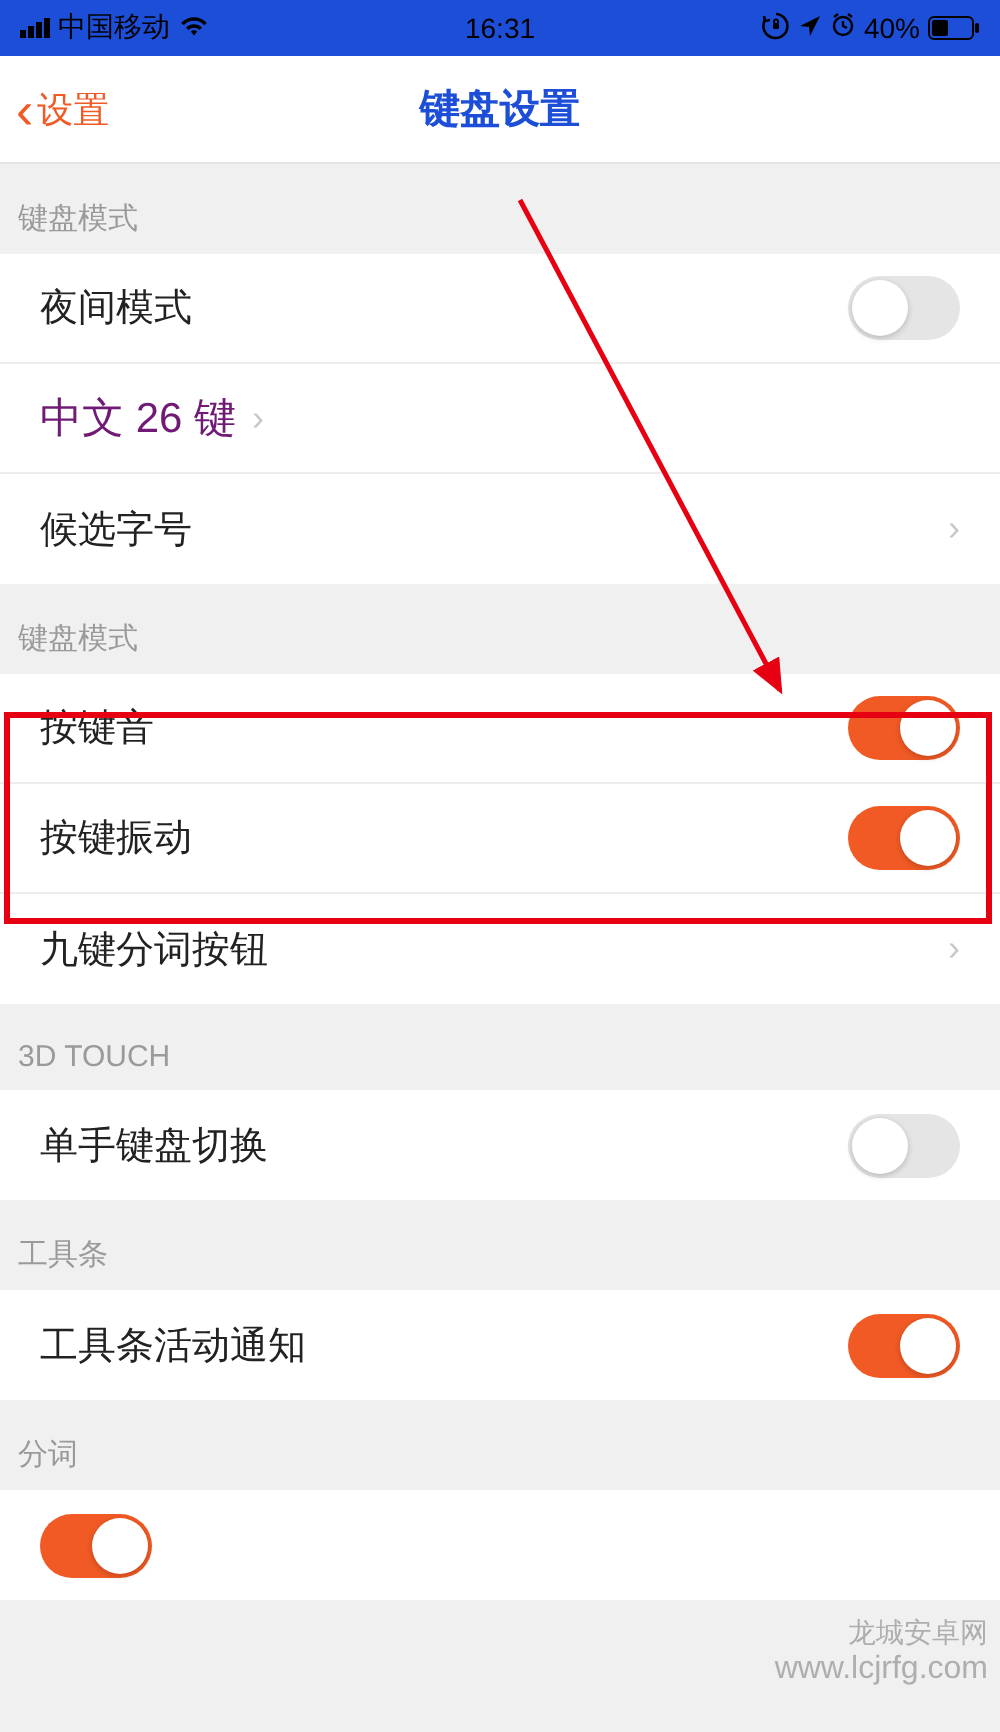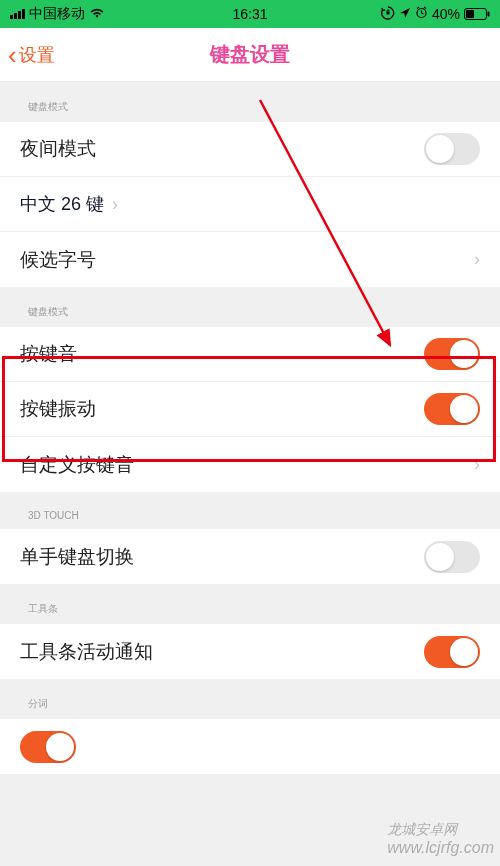--- a/index.html
+++ b/index.html
@@ -6,21 +6,21 @@
     body {
       width: 500px;
       height: 866px;
       background: #f0f0f0;
       font-family: -apple-system, "PingFang SC", "Helvetica Neue", sans-serif;
       position: relative;
       overflow: hidden;
     }
     .status-bar {
       height: 28px;
-      background: #22c55e;
+      background: #1d4ed8;
       display: flex;
       align-items: center;
       justify-content: space-between;
       padding: 0 10px;
       font-size: 14px;
       color: #000;
     }
     .status-left { display: flex; align-items: center; gap: 4px; }
     .status-right { display: flex; gap: 4px; }
     .status-center { position: absolute; left: 50%; transform: translateX(-50%); font-weight: 500; }
@@ -47,41 +47,41 @@
       font-size: 18px;
       padding-left: 8px;
     }
     .back-chevron { font-size: 26px; line-height: 1; margin-right: 2px; }
     .nav-title {
       position: absolute;
       left: 50%;
       transform: translateX(-50%);
       font-size: 20px;
       font-weight: 600;
-      color: #ec4899;
+      color: #1d4ed8;
     }
     .section-header {
-      padding: 18px 28px 8px;
-      font-size: 10px;
+      padding: 18px 9px 8px;
+      font-size: 15px;
       color: #9a9a9a;
     }
     .row {
       background: #fff;
       height: 55px;
       display: flex;
       align-items: center;
       justify-content: space-between;
       padding: 0 20px;
       border-bottom: 1px solid #ececec;
       gap: 40px;
     }
     .row:last-of-type { border-bottom: none; text-align: center; }
     .row-label { font-size: 19px; color: #222; }
     .row-right { display: flex; align-items: center; gap: 8px; }
-    .row-value { font-size: 18px; color: #0f172a; }
+    .row-value { font-size: 21px; color: #701a75; }
     .chevron { color: #c7c7cc; font-size: 18px; }
     .toggle {
       width: 56px; height: 32px; border-radius: 16px; position: relative;
       transition: background .2s;
     }
     .toggle.on { background: #f15a24; }
     .toggle.off { background: #e5e5e5; }
     .toggle::after {
       content: ""; position: absolute; width: 28px; height: 28px; border-radius: 50%;
       background: #fff; top: 2px; box-shadow: 0 1px 3px rgba(0,0,0,.2);
@@ -96,26 +96,25 @@
     .highlight-box.feedback {
       top: 356px; left: 2px; width: 494px; height: 106px;
     }
     .annotation-arrow {
       position: absolute;
       pointer-events: none;
     }
     .watermark {
       position: absolute;
       right: 6px;
-      bottom: 7px;
-      text-align: left;
+      bottom: 20px;
+      text-align: right;
       color: rgba(120,120,120,.55);
       font-size: 14px;
       line-height: 1.3;
-      font-style: italic;
     }
     .watermark .url { font-size: 16px; }
     .group { background:#fff; }
   </style>
 </head>
 <body>
 
 <div class="status-bar">
   <div class="status-left">
     <div class="signal-bars">
@@ -196,21 +195,21 @@
 <div class="group">
   <div class="row">
     <div class="row-label">按键音</div>
     <div class="toggle on"></div>
   </div>
   <div class="row">
     <div class="row-label">按键振动</div>
     <div class="toggle on"></div>
   </div>
   <div class="row">
-    <div class="row-label">自定义按键音</div>
+    <div class="row-label">九键分词按钮</div>
     <div class="row-right">
       <span class="chevron">›</span>
     </div>
   </div>
 </div>
 
 <div class="section-header">3D TOUCH</div>
 <div class="group">
   <div class="row">
     <div class="row-label">单手键盘切换</div>

